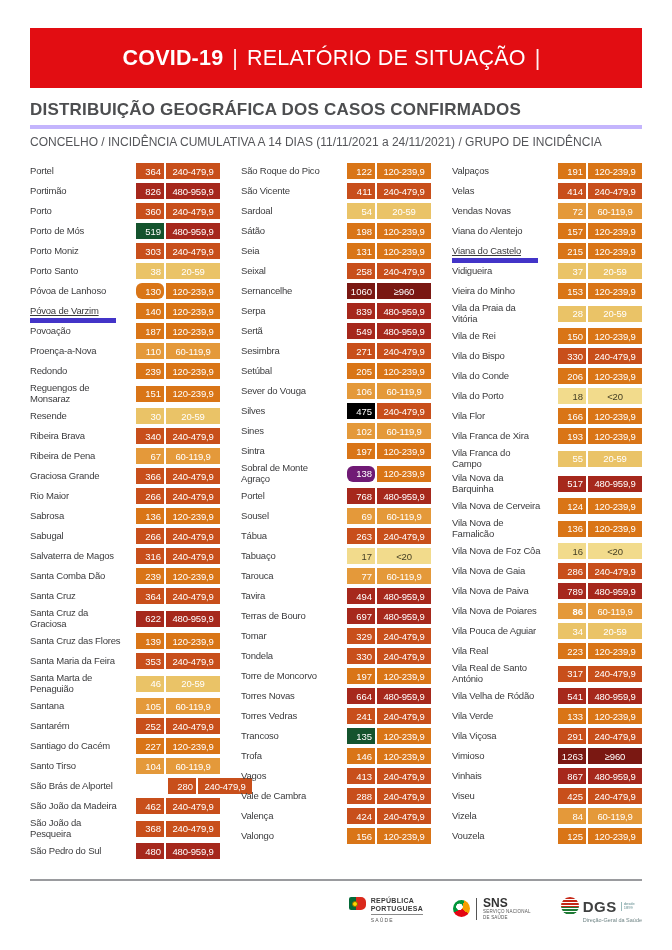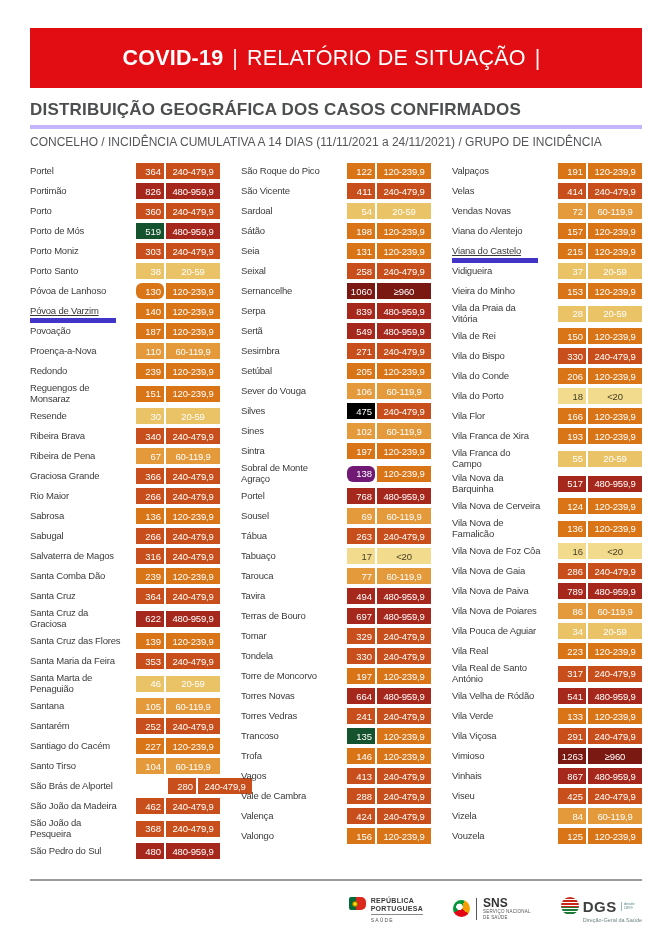--- a/index.html
+++ b/index.html
@@ -544,21 +544,21 @@
           <div class="cell val" style="background: rgb(200, 79, 27); color: rgb(255, 255, 255);">286</div>
           <div class="cell rng" style="background: rgb(200, 79, 27); color: rgb(255, 255, 255);">240-479,9</div>
         </div>
         <div class="row">
           <div class="name">Vila Nova de Paiva</div>
           <div class="cell val" style="background: rgb(166, 40, 28); color: rgb(255, 255, 255);">789</div>
           <div class="cell rng" style="background: rgb(166, 40, 28); color: rgb(255, 255, 255);">480-959,9</div>
         </div>
         <div class="row">
           <div class="name">Vila Nova de Poiares</div>
-          <div class="cell val" style="background: rgb(228, 153, 58); color: rgb(255, 255, 255);">86</div>
+          <div class="cell val" style="background: rgb(228, 153, 58); color: rgb(255, 255, 255); font-weight: bold;">86</div>
           <div class="cell rng" style="background: rgb(228, 153, 58); color: rgb(255, 255, 255);">60-119,9</div>
         </div>
         <div class="row">
           <div class="name">Vila Pouca de Aguiar</div>
           <div class="cell val" style="background: rgb(234, 195, 103); color: rgb(255, 255, 255);">34</div>
           <div class="cell rng" style="background: rgb(234, 195, 103); color: rgb(255, 255, 255);">20-59</div>
         </div>
         <div class="row">
           <div class="name">Vila Real</div>
           <div class="cell val" style="background: rgb(217, 117, 23); color: rgb(255, 255, 255);">223</div>

